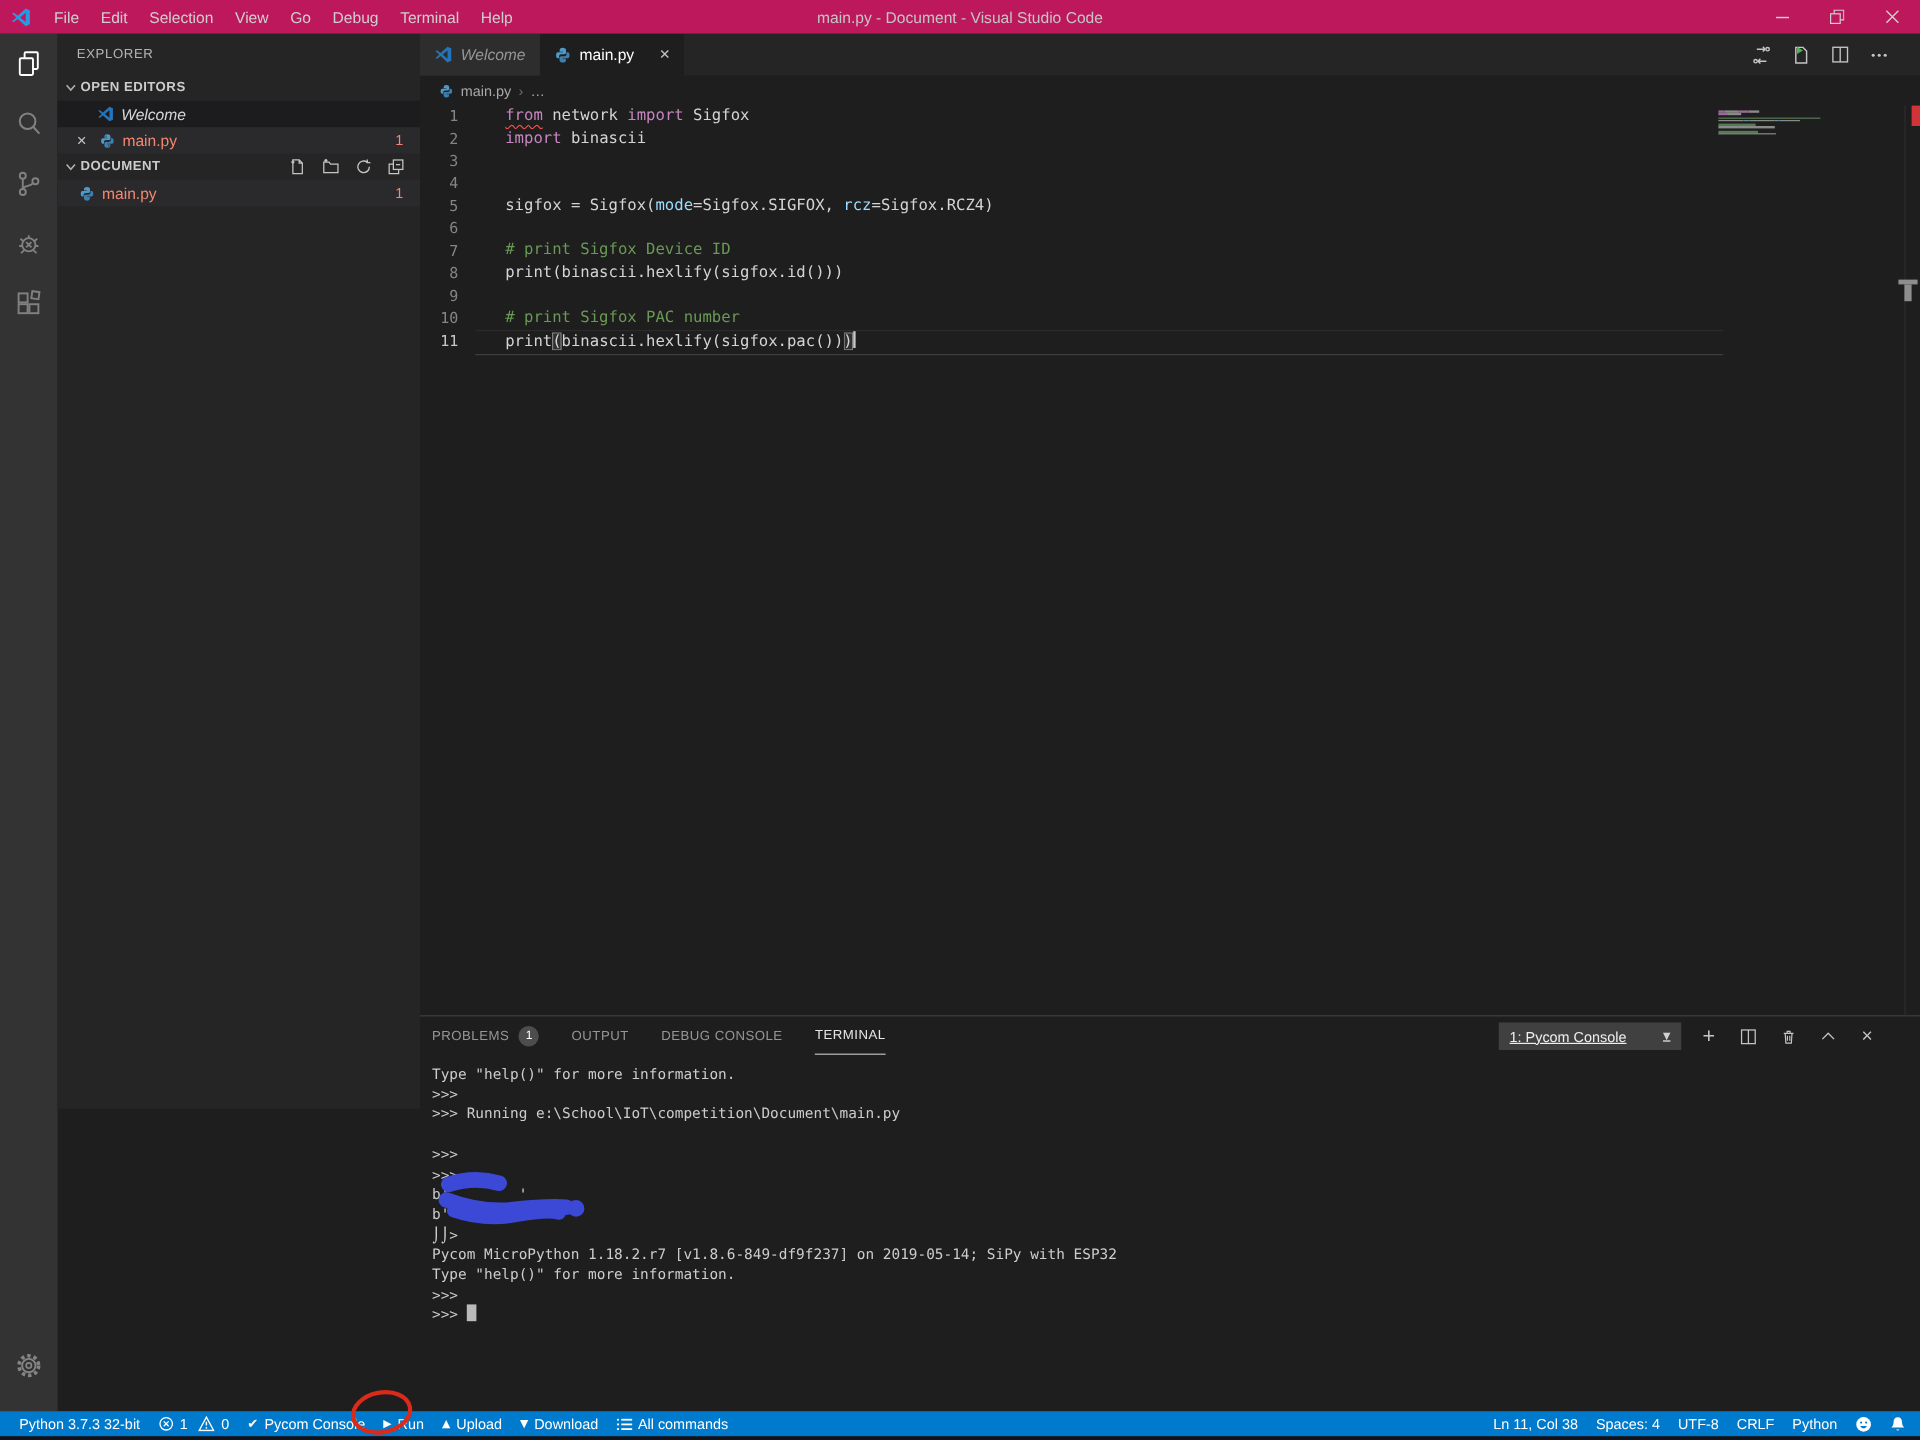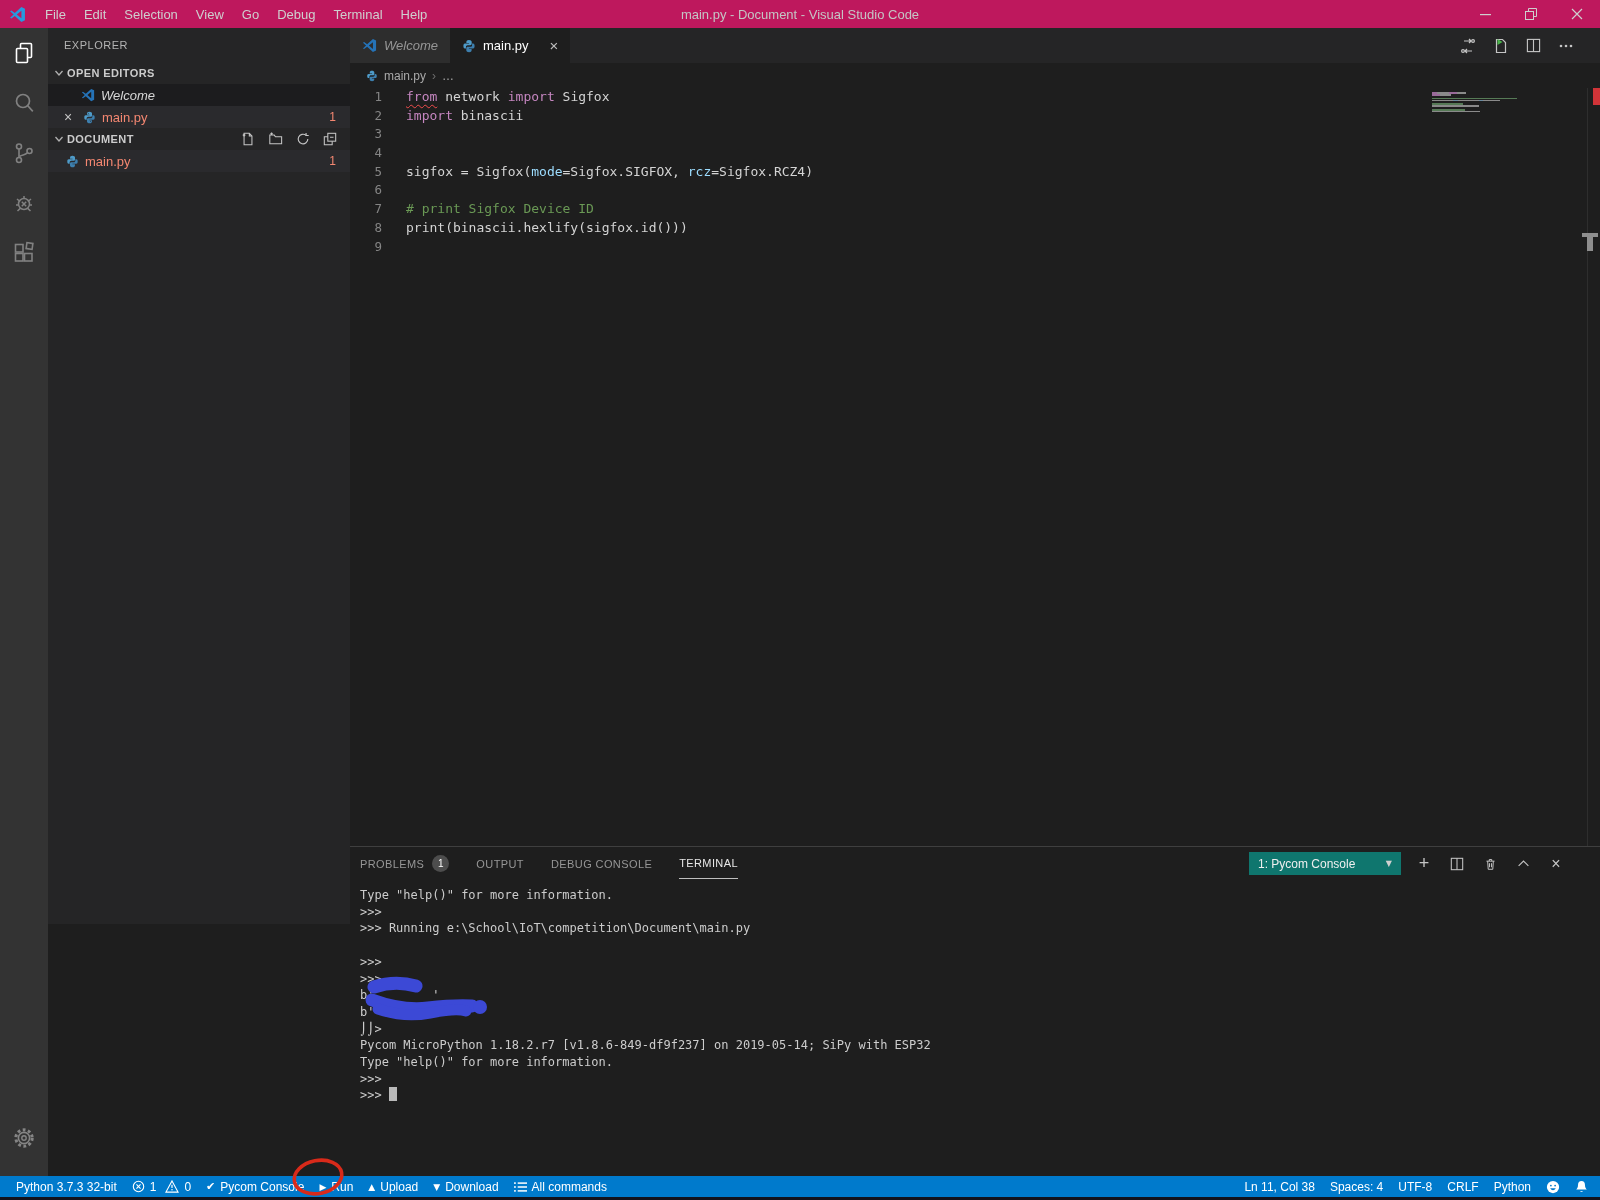--- a/index.html
+++ b/index.html
@@ -50,21 +50,21 @@
   .tab .closex { color:#c0c0c0; margin-left:14px; font-size:15px; line-height:1; }
   .editor-actions { position:absolute; right:26px; top:0; height:35px; display:flex; align-items:center; gap:17px; color:#c5c5c5; }
   .breadcrumb { height:25px; display:flex; align-items:center; padding-left:16px; color:#a9a9a9;
                 font-size:12px; gap:6px; }
   .bc-sep { color:#6e6e6e; }
 
   .code-area { position:absolute; left:0; top:60px; right:0; bottom:0;
                font-family:"DejaVu Sans Mono", monospace; font-size:13px; line-height:18.7px; }
   .code-line { display:flex; height:18.7px; position:relative; }
   .code-line .num { width:32px; text-align:right; color:#858585; flex:none; font-size:12.5px; }
-  .code-line .lc { margin-left:24px; white-space:pre; color:#d4d4d4; }
+  .code-line .lc { margin-left:39px; white-space:pre; color:#d4d4d4; }
   .code-line.active .num { color:#c6c6c6; }
   .code-line.active::after { content:''; position:absolute; left:46px; top:0; width:1040px; height:18.7px;
                border-top:1px solid #2b2b2b; border-bottom:1px solid #3e3e3e; pointer-events:none; }
   .t-kw { color:#c586c0; } .t-cm { color:#6a9955; } .t-pm { color:#9cdcfe; } .t-d { color:#d4d4d4; }
   .sq { text-decoration:underline; text-decoration-style:wavy; text-decoration-color:#f14c4c;
         text-decoration-thickness:1px; text-underline-offset:3px; }
   .boxed { box-shadow: inset 0 0 0 1px #808080; background:rgba(120,120,120,.2); }
   .caret { display:inline-block; width:2px; height:15px; background:#c8c8c8; vertical-align:-2px; }
 
   .minimap { position:absolute; left:1082px; top:4px; width:88px; }
@@ -78,23 +78,23 @@
   .panel { position:absolute; left:350px; top:846px; width:1250px; height:330px; background:#1e1e1e;
            border-top:1px solid #3f3f3f; }
   .panel-header { height:33px; display:flex; align-items:center; padding-left:10px; position:relative; }
   .ptab { margin-right:27px; font-size:11px; letter-spacing:.4px; color:#969696; height:33px;
           display:flex; align-items:center; gap:8px; }
   .ptab .plabel { padding:9px 0; }
   .ptab.active { color:#e7e7e7; }
   .ptab.active .plabel { border-bottom:1px solid #bebebe; }
   .pbadge { background:#4d4d4d; color:#ffffff; border-radius:50%; width:17px; height:17px; font-size:10px;
             display:flex; align-items:center; justify-content:center; letter-spacing:0; }
-  .term-dropdown { position:absolute; left:899px; top:5px; width:152px; height:23px; background:#0f766e;
+  .term-dropdown { position:absolute; left:899px; top:5px; width:152px; height:23px; background:#404040;
             color:#efefef; font-size:12px; display:flex; align-items:center; justify-content:space-between;
-            padding:0 9px; }
+            padding:0 9px;text-decoration:underline; }
   .dd-caret { font-family:"DejaVu Sans", sans-serif; font-size:8px; color:#d0d0d0; }
   .panel-icons { position:absolute; left:1066px; top:5px; height:23px; display:flex; align-items:center;
             gap:17px; color:#c5c5c5; }
   .pi { display:flex; align-items:center; justify-content:center; width:16px; }
   .pi.plus { font-size:18px; font-weight:normal; }
   .pi.closep { font-size:16px; }
 
   .terminal { position:absolute; left:10px; top:40px; right:10px; bottom:0;
               font-family:"DejaVu Sans Mono", monospace; font-size:12px; line-height:16.7px;
               color:#cccccc; white-space:pre; }
@@ -373,20 +373,28 @@
         <span class="lc"><span class="t-cm"># print Sigfox Device ID</span></span>
       </div>
       <div class="code-line">
         <span class="num">8</span>
         <span class="lc"><span class="t-d">print(binascii.hexlify(sigfox.id()))</span></span>
       </div>
       <div class="code-line">
         <span class="num">9</span>
         <span class="lc"></span>
       </div>
+      <div class="code-line">
+        <span class="num">10</span>
+        <span class="lc"><span class="t-cm"># print Sigfox PAC number</span></span>
+      </div>
+      <div class="code-line active">
+        <span class="num">11</span>
+        <span class="lc"><span class="t-d">print</span><span class="t-d boxed">(</span><span class="t-d">binascii.hexlify(sigfox.pac())</span><span class="t-d boxed">)</span><span class="caret"></span></span>
+      </div>
       <div class="minimap" id="minimap">
         <div class="mm-line">
           <span style="width: 5.2px; background: rgb(154, 106, 154); height: 100%; display: inline-block;"></span>
           <span style="width: 11.7px; background: rgb(138, 138, 138); height: 100%; display: inline-block;"></span>
           <span style="width: 7.8px; background: rgb(154, 106, 154); height: 100%; display: inline-block;"></span>
           <span style="width: 9.1px; background: rgb(138, 138, 138); height: 100%; display: inline-block;"></span>
         </div>
         <div class="mm-line">
           <span style="width: 7.8px; background: rgb(154, 106, 154); height: 100%; display: inline-block;"></span>
           <span style="width: 11.7px; background: rgb(138, 138, 138); height: 100%; display: inline-block;"></span>

